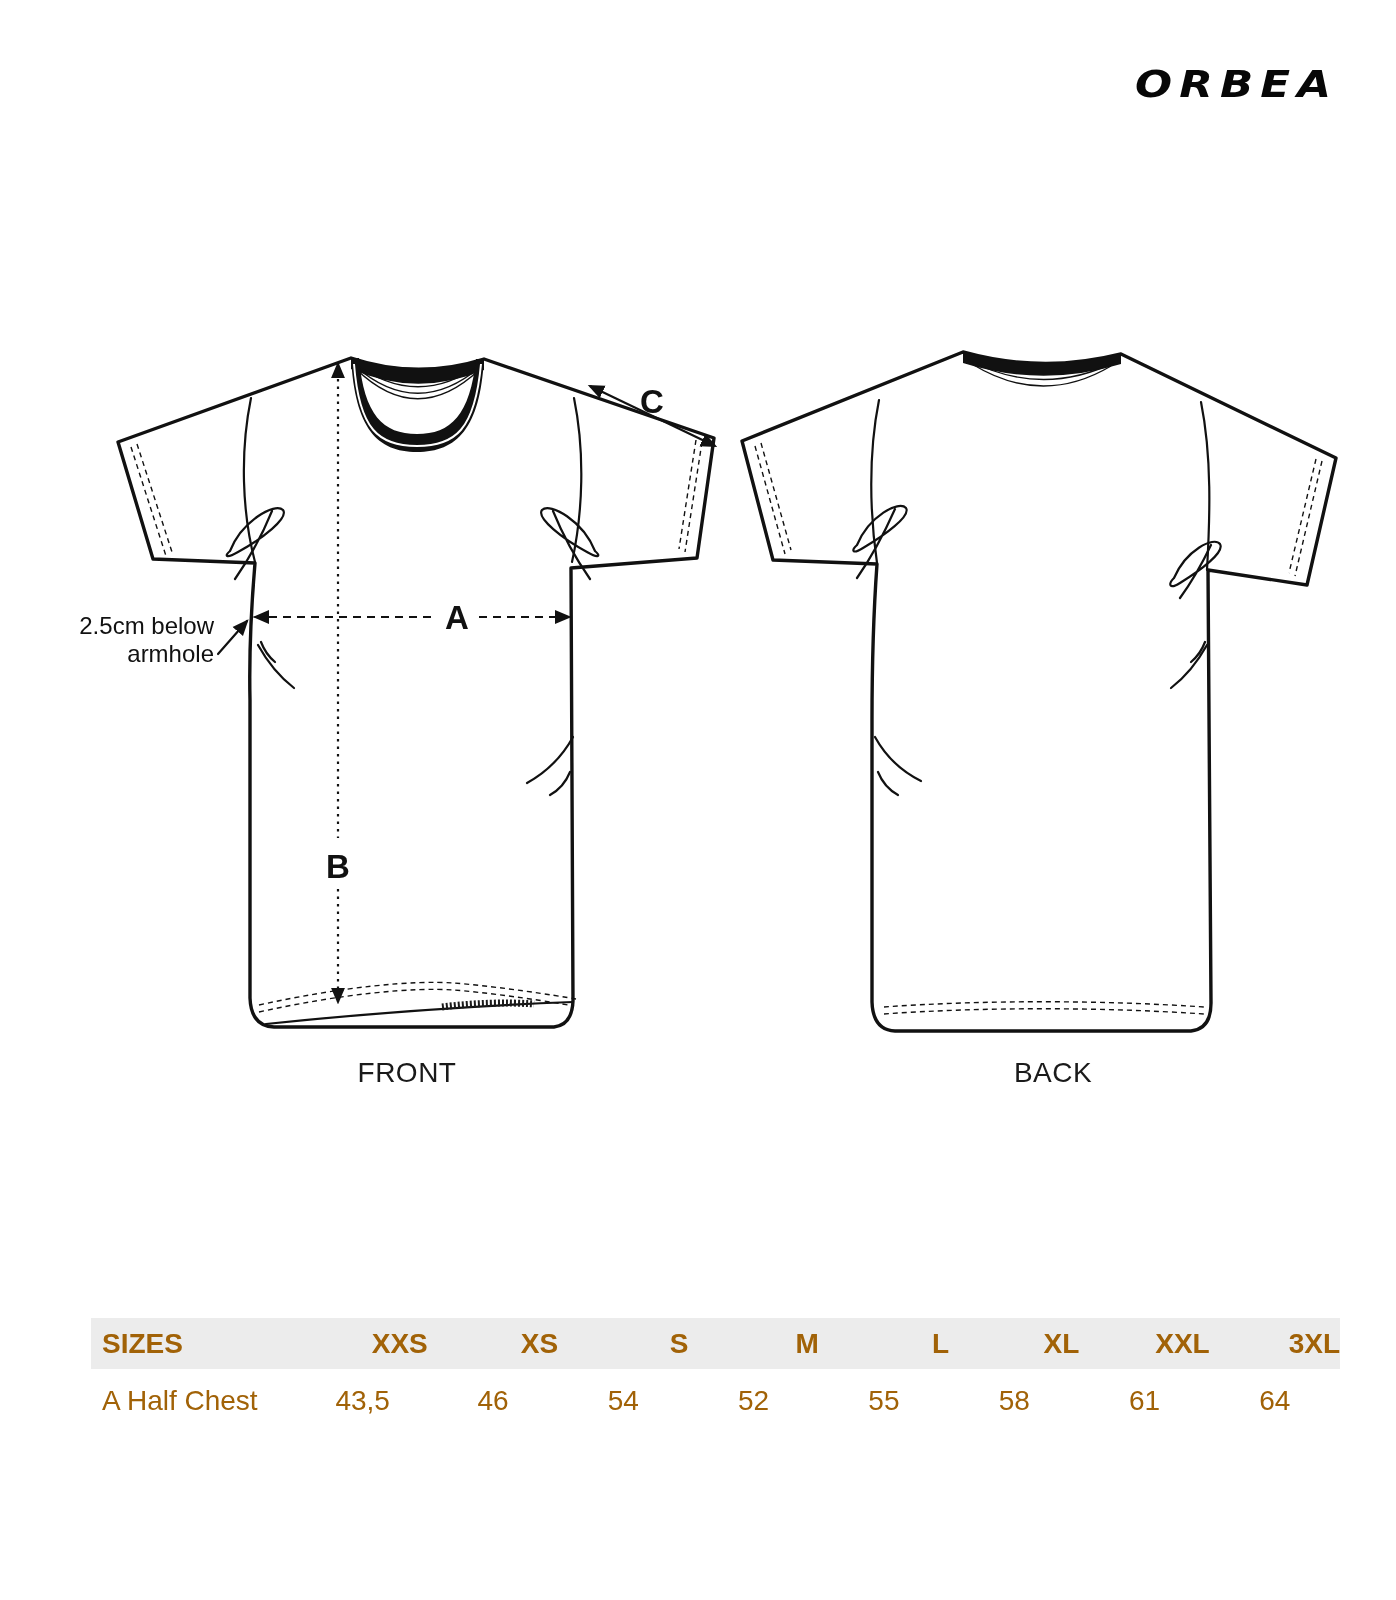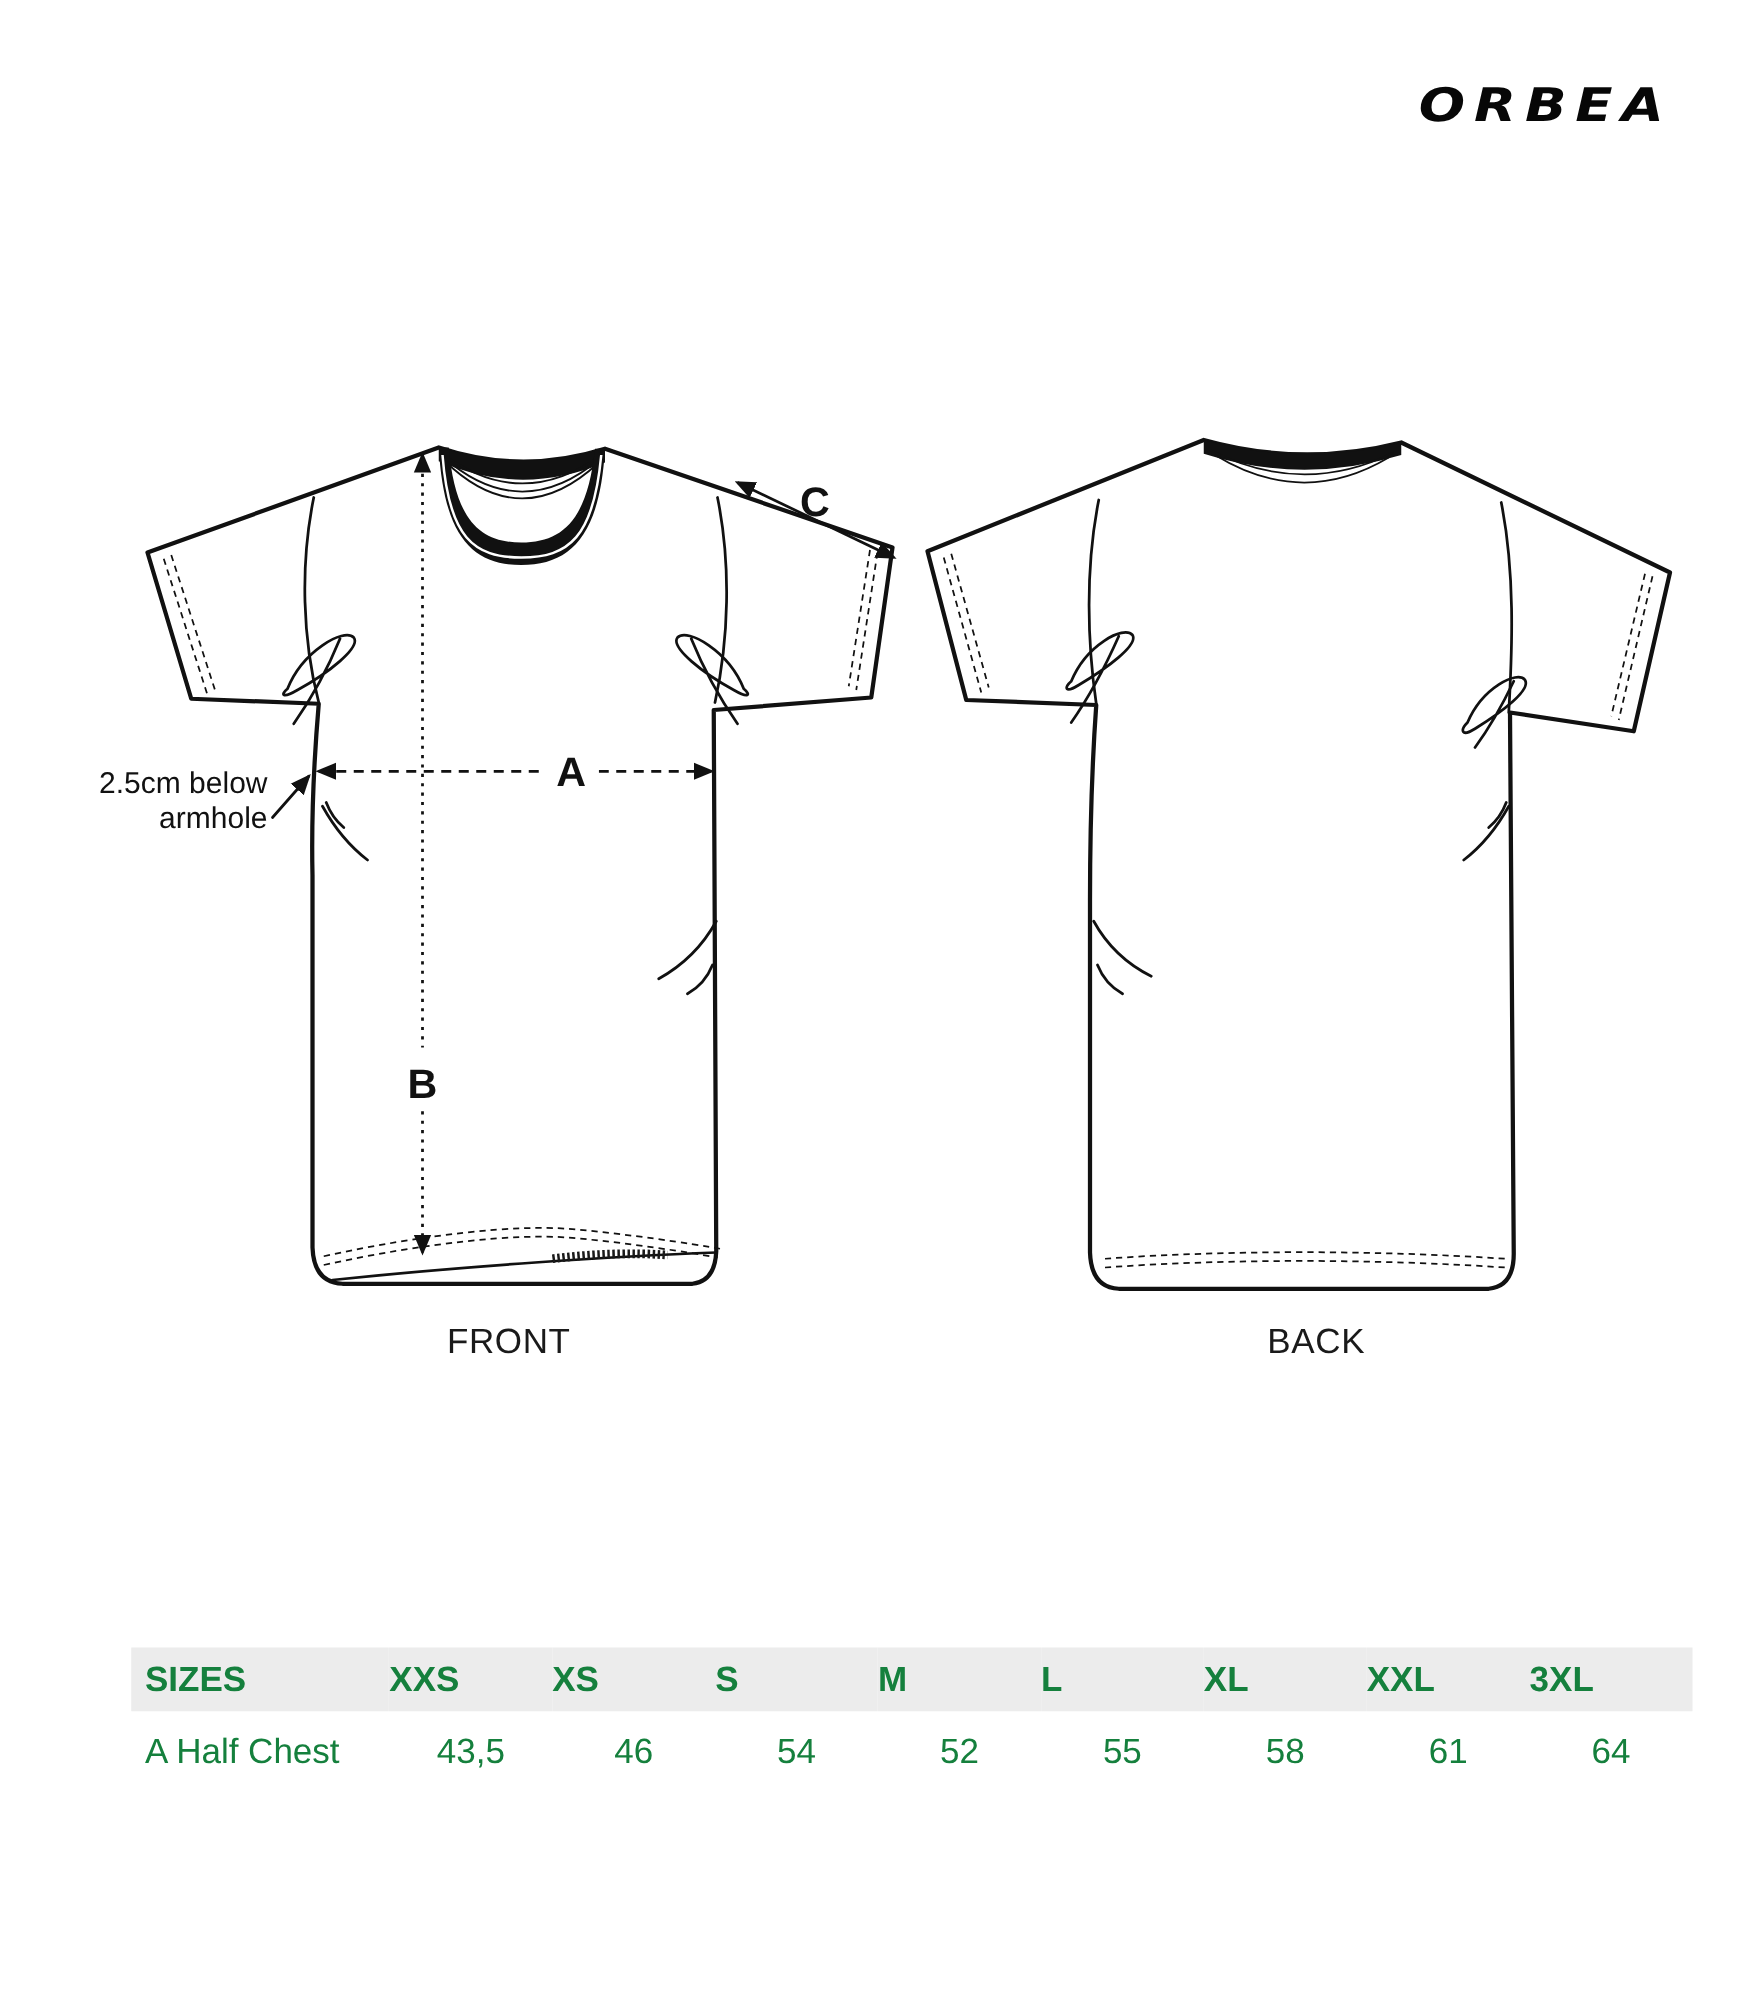--- a/index.html
+++ b/index.html
@@ -20,26 +20,26 @@
   .dark{fill:#111;stroke:none;}
   .hl{fill:none;stroke:#fff;stroke-width:2;}
   .meas{fill:none;stroke:#111;stroke-width:2.2;}
   .dash{stroke-dasharray:8 6;}
   .dots{stroke-dasharray:2.5 5;}
   .lbl{font-family:"Liberation Sans",sans-serif;font-weight:bold;font-size:33px;fill:#111;}
   .note{font-family:"Liberation Sans",sans-serif;font-size:24px;fill:#111;}
   .viewlbl{font-family:"Liberation Sans",sans-serif;font-size:28px;fill:#1a1a1a;letter-spacing:.5px;}
 
   
-  .size-table{position:absolute;left:84px;top:1318px;width:1249px;border-collapse:collapse;
-              table-layout:fixed;color:#15803d;}
+  .size-table{position:absolute;left:70px;top:1318px;width:1249px;border-collapse:collapse;
+              table-layout:fixed;color:#a16207;}
   .size-table col.lab{width:206px;}
   .size-table col.sz{width:130px;}
   .size-table thead th{background:#ececec;height:51px;font-size:28px;font-weight:bold;
-                       text-align:left;vertical-align:middle;padding:0;}
+                       text-align:right;vertical-align:middle;padding:0;}
   .size-table th.c-label{text-align:left;padding-left:11px;}
   .size-table tbody td{height:64px;font-size:28px;font-weight:normal;text-align:center;
                        vertical-align:middle;padding:0;}
   .size-table tbody td.c-label{text-align:left;padding-left:11px;}
   .size-table tbody tr.mid td{border-top:1.5px solid #8f8f8f;}
   .size-table tbody tr.last td{border-top:1.5px solid #8f8f8f;border-bottom:1.5px solid #8f8f8f;}
 </style>
 </head>
 <body>
 

